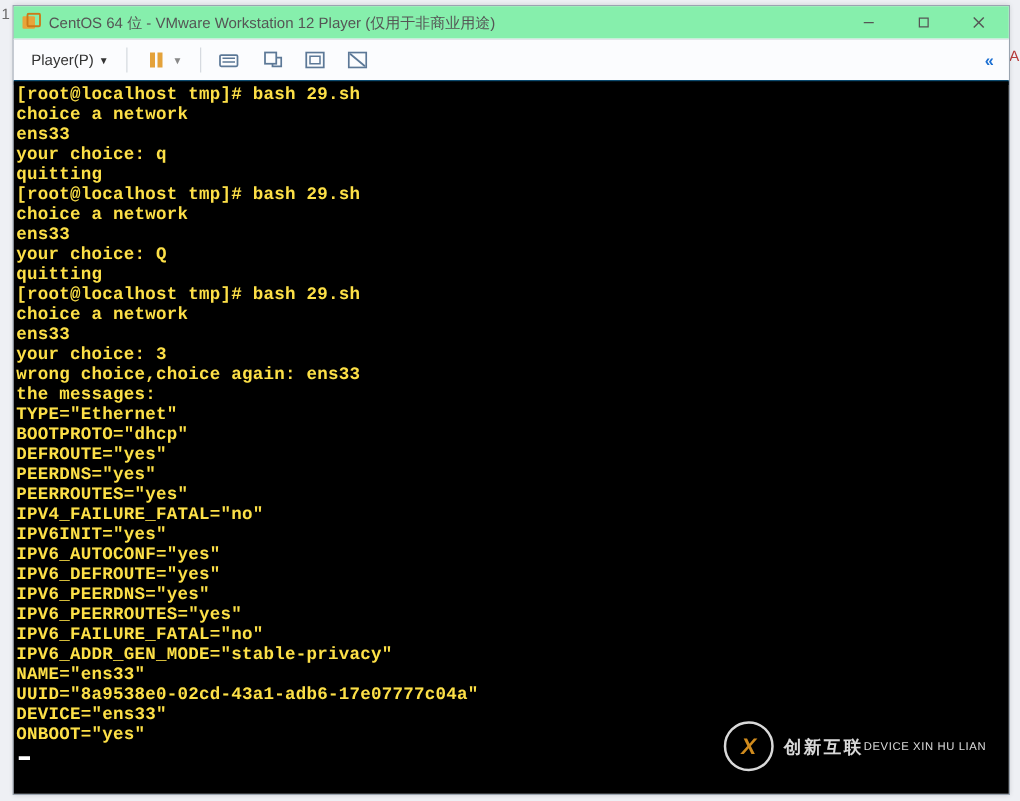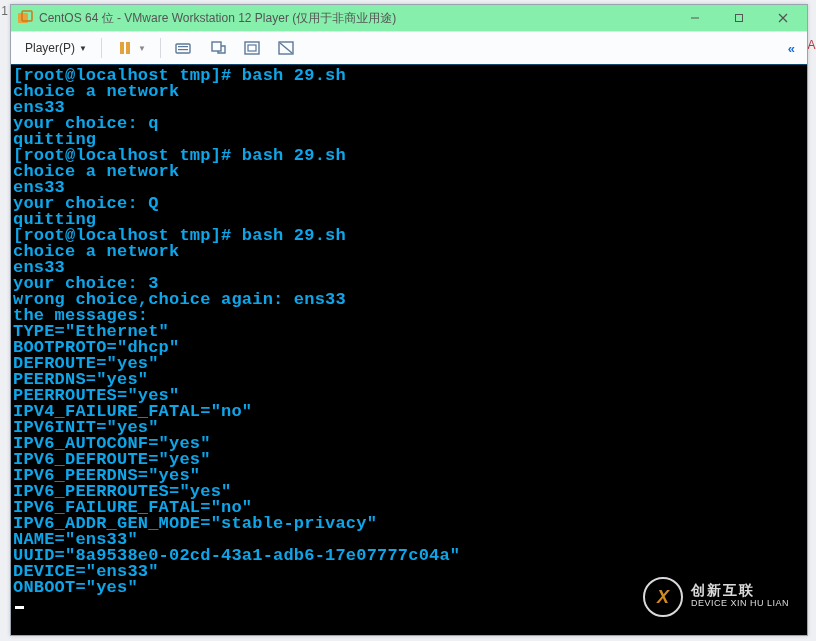--- a/index.html
+++ b/index.html
@@ -9,29 +9,29 @@
   .titlebar .title{flex:1;white-space:nowrap;overflow:hidden}
   .winbtns{display:flex}
   .winbtn{width:44px;height:26px;display:flex;align-items:center;justify-content:center;color:#555}
   .toolbar{height:32px;border-top:1px solid #e2e5e9;border-bottom:4px solid #0c4a6e;display:flex;align-items:center;padding:0 6px;background:#fbfcfe}
   .tb-btn{height:24px;padding:0 8px;display:flex;align-items:center;gap:4px;font-size:12px;color:#333;border-radius:3px}
   .tb-sep{width:1px;height:20px;background:#d6dae0;margin:0 6px}
   .tb-icon{width:18px;height:18px;display:flex;align-items:center;justify-content:center;color:#5c7897}
   .spacer{flex:1}
   .collapse-arrows{color:#1b6fd2;font-weight:bold;padding:0 6px;font-size:13px}
 
-  .terminal{position:absolute;left:0;right:0;top:60px;bottom:0;background:#000;color:#0ea5e9;font-family:Consolas,"Courier New",monospace;font-size:17px;line-height:16px;padding:3px 2px;white-space:pre;overflow:hidden;font-weight:bold;letter-spacing:.2px}
+  .terminal{position:absolute;left:0;right:0;top:60px;bottom:0;background:#000;color:#fde047;font-family:Consolas,"Courier New",monospace;font-size:14px;line-height:16px;padding:3px 2px;white-space:pre;overflow:hidden;font-weight:bold;letter-spacing:.2px}
   .cursor{display:inline-block;width:9px;height:3px;background:#fff;vertical-align:baseline;margin-left:2px;position:relative;top:1px}
 
   .left-gutter{position:absolute;left:0;top:4px;width:9px;height:20px;color:#6b6b6b;font-size:12px;text-align:center}
   .right-gutter{position:absolute;right:0;top:38px;width:9px;height:20px;color:#b63a3a;font-size:12px;text-align:center}
 
   .watermark{position:absolute;right:18px;bottom:18px;display:flex;align-items:center;gap:8px;color:#fff;opacity:.85;pointer-events:none}
   .watermark .logo{width:36px;height:36px;border:2px solid #fff;border-radius:50%;display:flex;align-items:center;justify-content:center;font-weight:bold;font-style:italic;font-size:18px;color:#f5a423}
-  .watermark .txt{display:flex;flex-direction:column;line-height:13px}
+  .watermark .txt{display:flex;flex-direction:row;line-height:13px}
   .watermark .cn{font-size:14px;letter-spacing:2px;font-weight:bold}
   .watermark .py{font-size:9px;letter-spacing:.5px}
   svg{display:block}
 </style>
 </head>
 <body>
 
 <div class="left-gutter">1</div>
 <div class="right-gutter">A</div>
 

